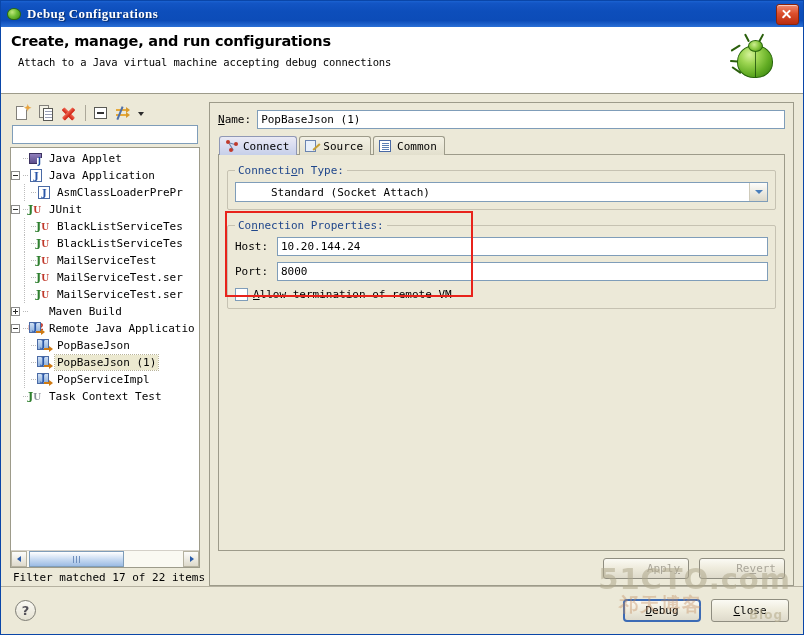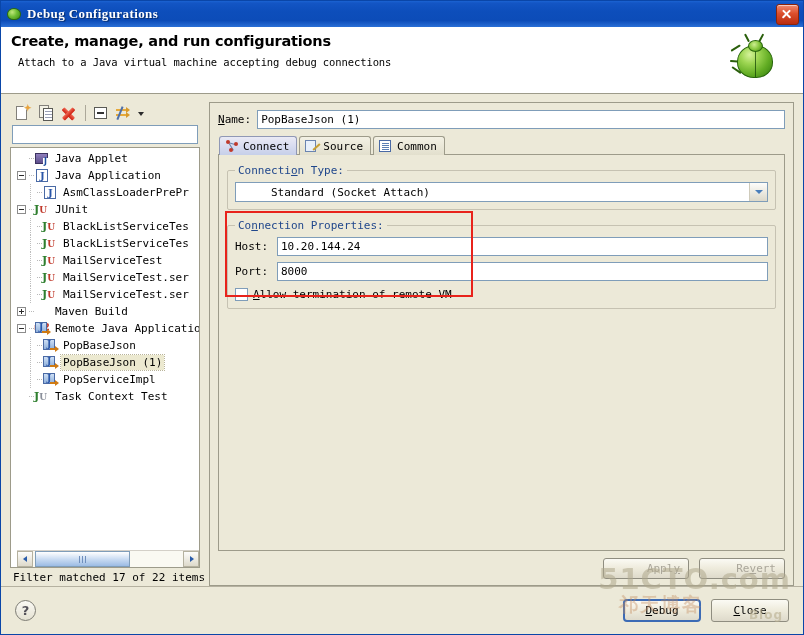--- a/index.html
+++ b/index.html
@@ -300,21 +300,20 @@
     color: #000;
   }
   #tree-outer {
     flex: 1;
     border: 1px solid #9d9b8a;
     background: #ffffff;
     display: flex;
     flex-direction: column;
     min-height: 0;
     box-sizing: border-box;
-    padding-left: 6px;
   }
   #tree {
     flex: 1;
     overflow: hidden;
     padding-top: 2px;
     min-height: 0;
   }
   .tnode {
     height: 17px;
     display: flex;

